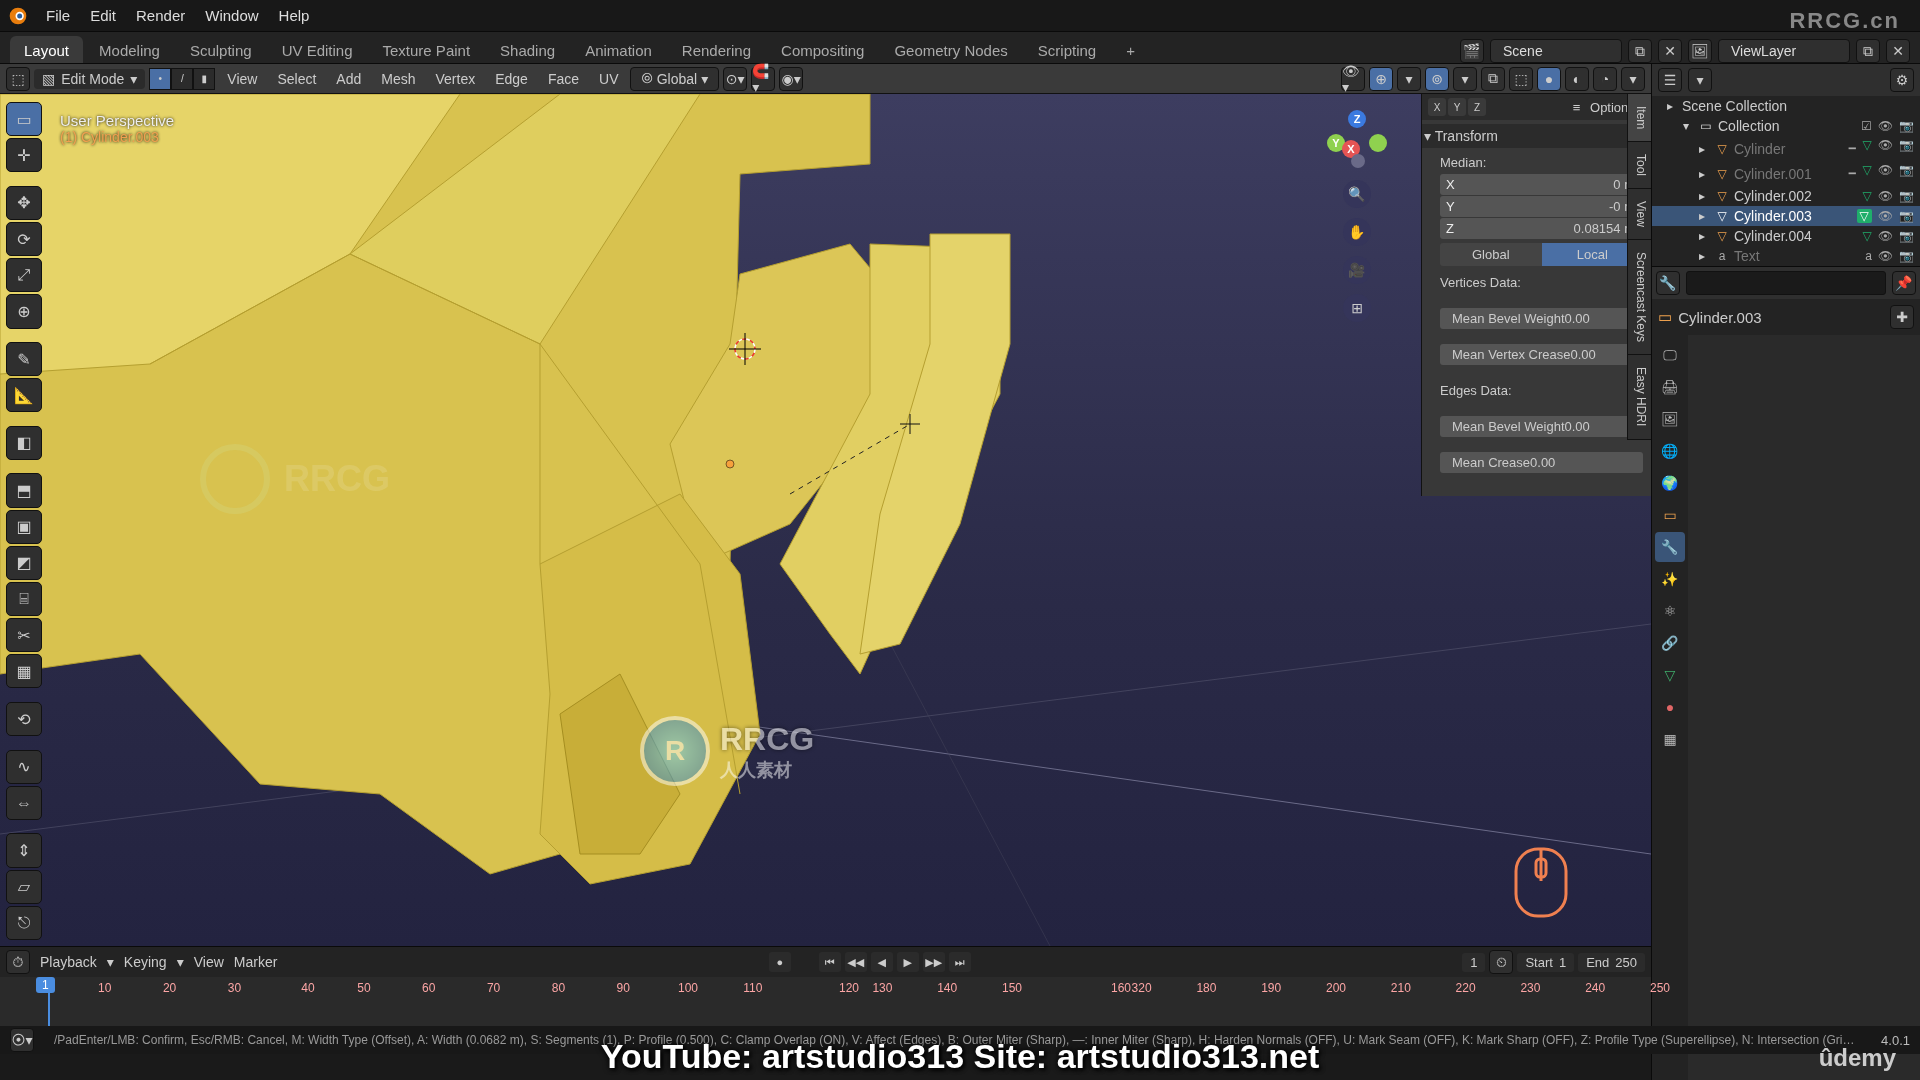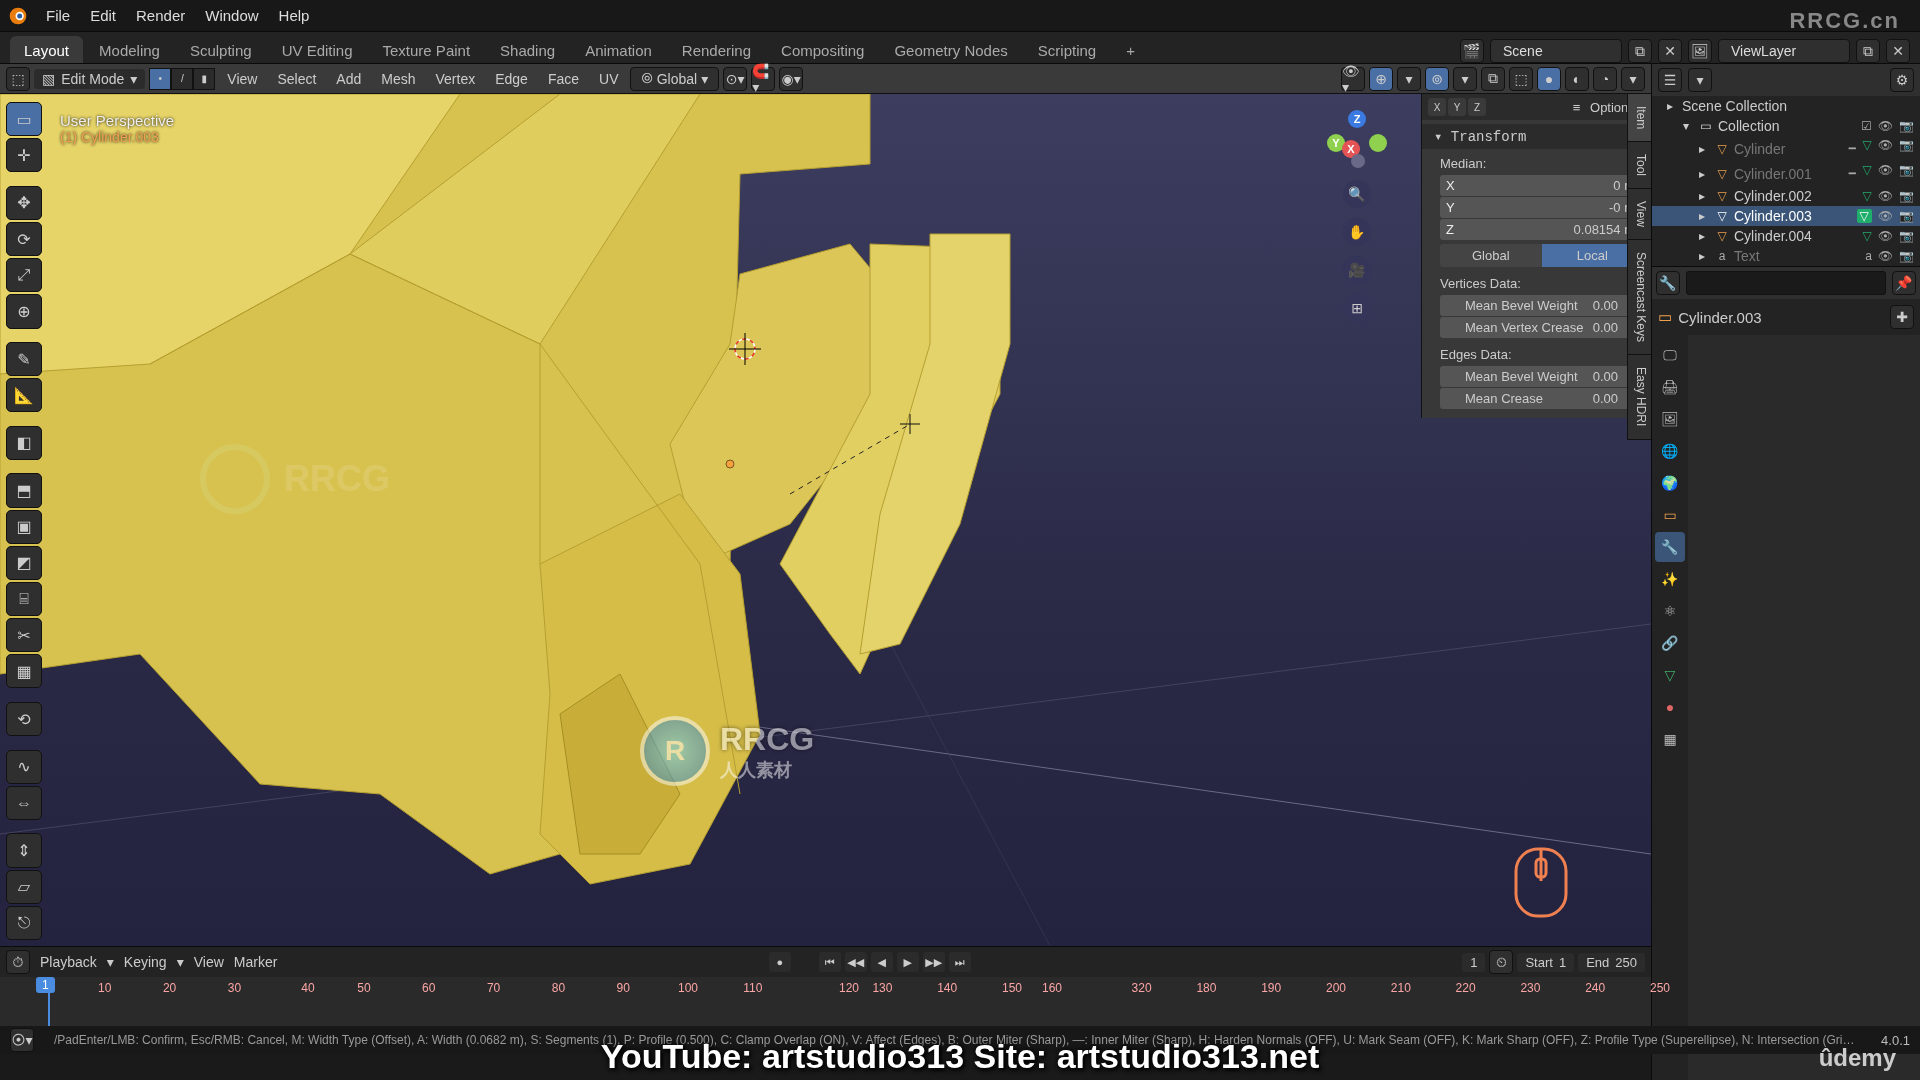--- a/index.html
+++ b/index.html
@@ -147,31 +147,31 @@
   }
   .n-panel .hdr {
     background:#2b2b2b; padding:4px 6px;
     display:flex; justify-content:space-between; align-items:center;
     font-size:13px;
   }
   .n-panel .hdr .btns { display:flex; gap:2px; }
   .n-panel .hdr .btns .b { width:18px; height:18px; background:#3a3a3a; border-radius:3px; font-size:10px; display:flex; align-items:center; justify-content:center; }
   .n-panel .section { padding-top:4px; }
   .n-panel .section-title {
-    background:#2b2b2b; padding:4px 12px; font-size:14px;font-family:Liberation Mono, monospace;
+    background:#2b2b2b; padding:4px 2px; font-size:14px;
   }
   .n-panel .field-group { padding: 4px 8px 0 18px; }
   .n-panel .field-label { font-size:13px; color:#ccc; padding:3px 0; }
   .n-panel .row {
     display:flex; align-items:center; margin:1px 0;
     background:#555; border-radius:3px; overflow:hidden;
   }
   .n-panel .row .k { width:30px; padding:3px 6px; font-size:13px; color:#eee; }
   .n-panel .row .v { flex:1; text-align:right; padding:3px 8px; font-size:13px; }
-  .n-panel .row-wide { display:flex; align-items:center; justify-content:space-between; background:#555; border-radius:3px; margin:1px 0; padding:3px 25px; font-size:13px; }
+  .n-panel .row-wide { display:flex; align-items:center; background:#555; border-radius:3px; margin:15px 0; padding:3px 12px; font-size:13px; }
   .n-panel .toggle { display:flex; margin-top:4px; border-radius:3px; overflow:hidden; }
   .n-panel .toggle .opt { flex:1; text-align:center; padding:4px 0; background:#444; font-size:13px; }
   .n-panel .toggle .opt.active { background:#4a6fa5; }
   .n-tabs {
     position:absolute; right:0; top:0; width:24px;
     display:flex; flex-direction:column;
   }
   .n-tabs .t {
     writing-mode: vertical-rl;
     padding:12px 3px; font-size:12px;
@@ -742,21 +742,21 @@
         <span class="tick" style="left: 428.8px;">60</span>
         <span class="tick" style="left: 493.6px;">70</span>
         <span class="tick" style="left: 558.4px;">80</span>
         <span class="tick" style="left: 623.2px;">90</span>
         <span class="tick" style="left: 688px;">100</span>
         <span class="tick" style="left: 752.8px;">110</span>
         <span class="tick" style="left: 849px;">120</span>
         <span class="tick" style="left: 882.4px;">130</span>
         <span class="tick" style="left: 947.2px;">140</span>
         <span class="tick" style="left: 1012px;">150</span>
-        <span class="tick" style="left: 1052px; text-align: right;">160</span>
+        <span class="tick" style="left: 1121px; text-align: right;">160</span>
         <span class="tick" style="left: 1141.6px;">320</span>
         <span class="tick" style="left: 1206.4px;">180</span>
         <span class="tick" style="left: 1271.2px;">190</span>
         <span class="tick" style="left: 1336px;">200</span>
         <span class="tick" style="left: 1400.8px;">210</span>
         <span class="tick" style="left: 1465.6px;">220</span>
         <span class="tick" style="left: 1530.4px;">230</span>
         <span class="tick" style="left: 1595.2px;">240</span>
         <span class="tick" style="left: 1660px;">250</span>
       </div>

